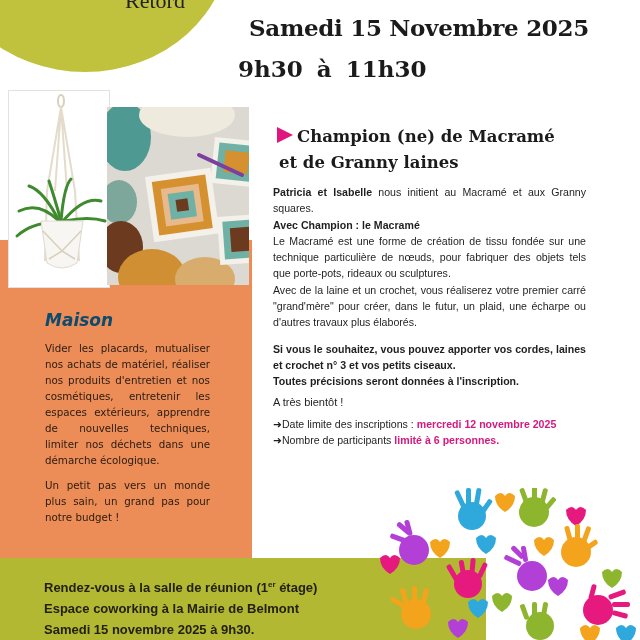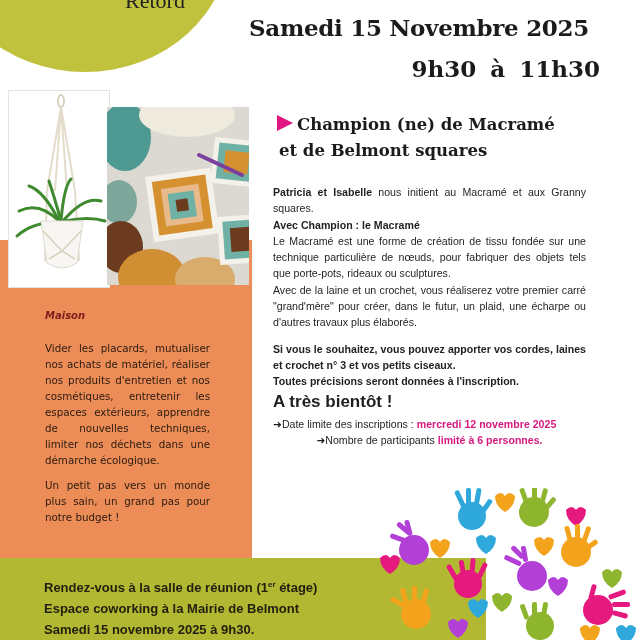--- a/index.html
+++ b/index.html
@@ -1,33 +1,33 @@
 <!DOCTYPE html>
 <html><head>
 <meta charset="utf-8">
 <style>
   html, body { margin:0; padding:0; }
   body { width:640px; height:640px; position:relative; overflow:hidden; background:#ffffff; font-family:"Liberation Sans", sans-serif; color:#1f1f1f; }
   .circle { position:absolute; left:-60px; top:-190px; width:290px; height:262px; border-radius:50%; background:#c0c23e; }
   .retord { position:absolute; left:125px; top:-12px; font-family:"Liberation Serif", serif; font-size:22px; color:#222; }
   .date-title { position:absolute; left:238px; top:14px; width:362px; text-align:center; font-family:"DejaVu Serif", serif; font-weight:bold; font-size:23px; color:#1b1b1b; letter-spacing:-0.3px; }
-  .time-title { position:absolute; left:238px; top:55px; width:362px; text-align:right; font-family:"DejaVu Serif", serif; font-weight:bold; font-size:23px; color:#1b1b1b; word-spacing:6px; }
+  .time-title { position:absolute; left:238px; top:55px; width:362px; text-align:left; font-family:"DejaVu Serif", serif; font-weight:bold; font-size:23px; color:#1b1b1b; word-spacing:6px; }
   .orange-panel { position:absolute; left:0; top:240px; width:252px; height:318px; background:#ec8d57; }
   .photo-macrame { position:absolute; left:8px; top:90px; width:100px; height:196px; background:#fff; border:1px solid #e2e2e2; }
   .photo-granny { position:absolute; left:107px; top:107px; width:142px; height:178px; overflow:hidden; background:#d9d6cf; }
-  .maison-title { position:absolute; left:45px; top:310px; font-family:"DejaVu Sans", sans-serif; font-style:italic; font-weight:bold; font-size:10px; color:#7f1d1d; }
+  .maison-title { position:absolute; left:45px; top:310px; font-family:"DejaVu Sans", sans-serif; font-style:italic; font-weight:bold; font-size:17px; color:#0c4a6e; }
   .maison-text { position:absolute; left:45px; top:340px; width:165px; font-family:"DejaVu Sans", sans-serif; font-size:10.3px; line-height:16px; color:#2a1a10; text-align:justify; }
   .maison-text p { margin:0 0 9px 0; }
-  .section-title { position:absolute; left:277px; top:112px; font-family:"DejaVu Serif", serif; font-weight:bold; font-size:16.5px; line-height:26px; color:#1b1b1b; }
+  .section-title { position:absolute; left:277px; top:124px; font-family:"DejaVu Serif", serif; font-weight:bold; font-size:16.5px; line-height:26px; color:#1b1b1b; }
   .tri { display:inline-block; width:0; height:0; border-top:8px solid transparent; border-bottom:8px solid transparent; border-left:16px solid #e0157f; margin-right:4px; vertical-align:-1px; }
   .body-text { position:absolute; left:273px; top:184px; width:313px; font-size:10.6px; line-height:16.3px; color:#1f1f1f; text-align:justify; }
   .body-text p { margin:0; }
   .b { font-weight:bold; }
   .gap { height:10px; }
-  .bye { font-weight:bold; font-size:17px; margin-top:4px !important; }
+  .bye { font-weight:normal; font-size:11px; margin-top:4px !important; }
   .pink { color:#d6197f; font-weight:bold; }
   .green-band { position:absolute; left:0; top:558px; width:486px; height:82px; background:#b3b833; }
   .rdv { position:absolute; left:44px; top:576px; font-weight:bold; font-size:13px; line-height:18px; color:#23200f; }
   .rdv p { margin:0 0 3px 0; }
   .rdv sup { font-size:8px; }
   .hands { position:absolute; left:380px; top:488px; width:260px; height:152px; }
 </style>
 </head>
 <body>
 
@@ -89,35 +89,35 @@
 </div>
 
 <div class="maison-title">Maison</div>
 <div class="maison-text">
   <p>Vider les placards, mutualiser nos achats de matériel, réaliser nos produits d'entretien et nos cosmétiques, entretenir les espaces extérieurs, apprendre de nouvelles techniques, limiter nos déchets dans une démarche écologique.</p>
   <p>Un petit pas vers un monde plus sain, un grand pas pour notre budget !</p>
 </div>
 
 <div class="section-title">
   <div><span class="tri"></span><span>Champion (ne)  de Macramé</span></div>
-  <div style="padding-left:2px">et de Belmont squares</div>
+  <div style="padding-left:2px">et de Granny laines</div>
 </div>
 
 <div class="body-text">
   <p><span class="b">Patricia et Isabelle</span><span> nous initient au Macramé et aux Granny squares.</span></p>
   <p class="b">Avec Champion : le Macramé</p>
   <p>Le Macramé est une forme de création de tissu fondée sur une technique particulière de nœuds,  pour fabriquer des objets tels que porte-pots, rideaux ou sculptures.</p>
   <p>Avec de la laine et un crochet, vous réaliserez votre premier carré "grand'mère" pour créer, dans le futur, un plaid, une écharpe ou d'autres travaux plus élaborés.</p>
   <div class="gap"></div>
   <p class="b">Si vous le souhaitez, vous pouvez apporter vos cordes, laines et crochet n° 3 et vos petits ciseaux.</p>
   <p class="b">Toutes précisions seront données à l'inscription.</p>
   <p class="bye">A très bientôt !</p>
   <div style="height:6px"></div>
   <p style="text-align:left"><span>➜Date limite des inscriptions : </span><span class="pink">mercredi 12 novembre 2025</span></p>
-  <p style="text-align:center"><span>➜Nombre de participants </span><span class="pink">limité à 6 personnes.</span></p>
+  <p style="text-align:left"><span>➜Nombre de participants </span><span class="pink">limité à 6 personnes.</span></p>
 </div>
 
 <div class="green-band"></div>
 
 <svg class="hands" viewBox="0 0 260 152">
   <g>
     <g fill="#2fa8dc">
         <circle cx="92" cy="28" r="14"></circle>
         <rect x="78" y="2" width="5" height="20" rx="2" transform="rotate(-25 80 12)"></rect>
         <rect x="86" y="0" width="5" height="20" rx="2"></rect>

